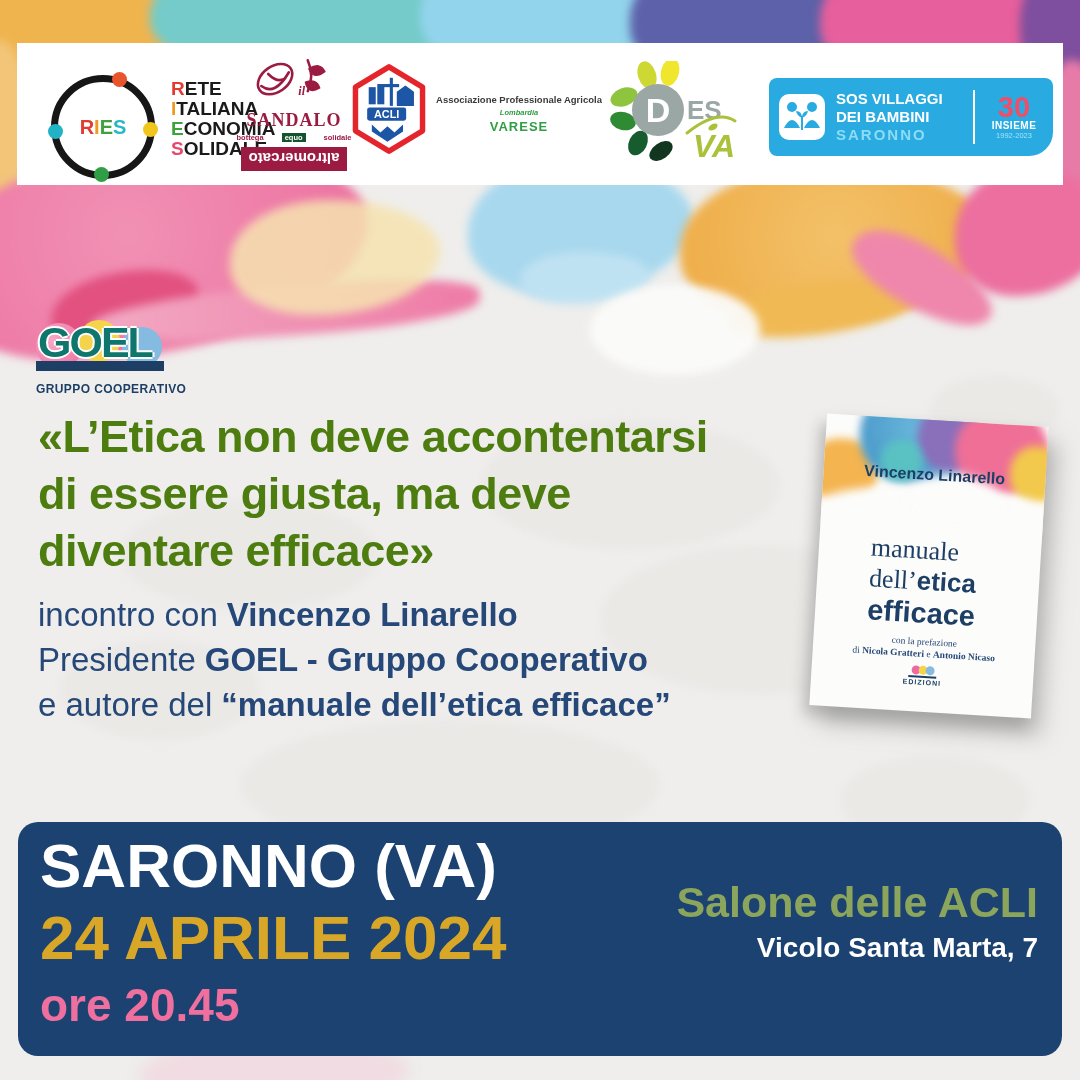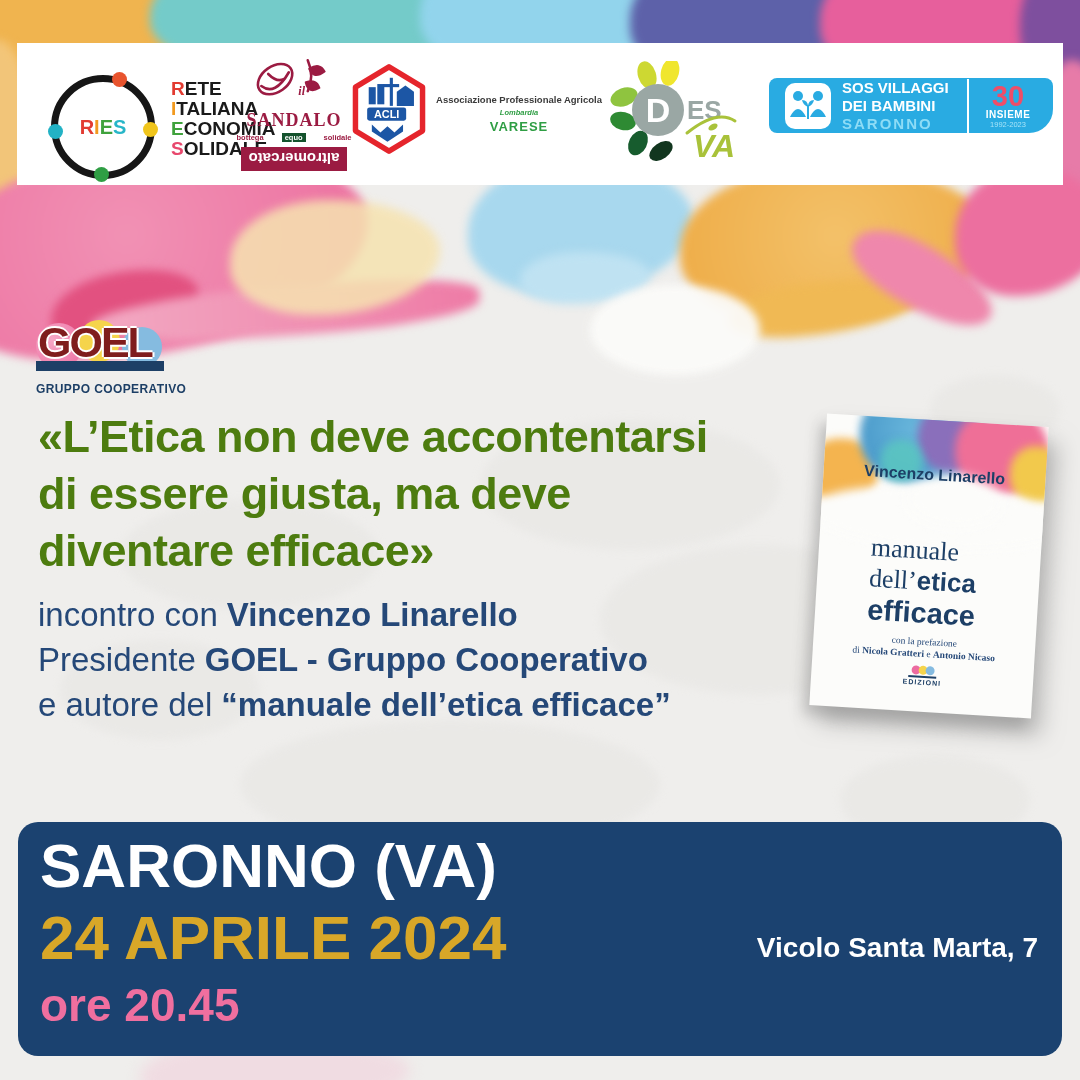--- a/index.html
+++ b/index.html
@@ -69,38 +69,38 @@
   .acli-text{margin-top:28px;text-align:center;width:170px;}
   .acli-brand{font-size:27px;font-weight:800;letter-spacing:-.5px;line-height:28px;}
   .acli-brand .blue{color:#1c56a5;}
   .acli-brand .red{color:#e5252c;}
   .acli-sub{font-size:9.5px;font-weight:700;color:#3a3a3a;margin-top:3px;}
   .acli-reg{font-size:7.5px;font-weight:700;font-style:italic;color:#2f9e44;margin-top:3px;}
   .acli-prov{font-size:13px;font-weight:800;color:#2f9e44;letter-spacing:1px;margin-top:2px;}
   
   .desva{position:absolute;left:592px;top:18px;}
   
-  .sos{position:absolute;left:752px;top:35px;width:284px;height:55px;background:#29abe2;
-       border-radius:8px 8px 24px 8px;display:flex;align-items:center;padding:0 16px;box-sizing:border-box;}
+  .sos{position:absolute;left:752px;top:35px;width:284px;height:78px;background:#29abe2;
+       border-radius:8px 8px 24px 8px;display:flex;align-items:center;padding:0 10px;box-sizing:border-box;}
   .sos-texts{margin-left:11px;font-size:15px;font-weight:700;color:#fff;line-height:18px;}
   .sos-city{color:#8ddcf6;letter-spacing:2px;}
   .sos-div{width:2px;height:54px;background:#ffffff;margin-left:auto;margin-right:10px;}
   .sos-anniv{width:58px;text-align:center;}
   .sos-30{font-size:29px;font-weight:800;color:#ef4d68;line-height:26px;}
   .sos-ins{font-size:10px;font-weight:800;color:#fff;letter-spacing:.5px;}
   .sos-yrs{font-size:7.5px;color:#a5e3f8;}
   
   .goel{position:absolute;left:36px;top:320px;width:160px;z-index:4;}
   .goel-mark{position:relative;width:130px;height:56px;}
   .gc{position:absolute;border-radius:50%;}
   .gc-p{left:0;top:3px;width:46px;height:46px;background:radial-gradient(circle at 35% 35%,#f6a8c6,#ec6ba0);}
   .gc-y{left:42px;top:0;width:42px;height:42px;background:#f5d44b;}
   .gc-b{left:86px;top:7px;width:40px;height:40px;background:#85bbe0;}
   .goel-bar{position:absolute;left:0;top:41px;width:128px;height:10px;background:#1d3f66;}
-  .goel-word{position:absolute;left:2px;top:-2px;font-size:43px;font-weight:800;color:#7f1d1d;letter-spacing:-2px;
+  .goel-word{position:absolute;left:2px;top:-2px;font-size:43px;font-weight:800;color:#0f766e;letter-spacing:-2px;
              text-shadow:2px 0 0 #fff,-2px 0 0 #fff,0 2px 0 #fff,0 -2px 0 #fff;}
   .goel-sub{margin-top:6px;font-size:12px;font-weight:800;color:#1d3f66;letter-spacing:.4px;}
   
   .quote{position:absolute;left:38px;top:408px;z-index:4;color:#4d7c0f;font-size:45px;font-weight:800;
          line-height:57px;letter-spacing:-.5px;}
   .speaker{position:absolute;left:38px;top:592px;z-index:4;color:#254878;font-size:33px;line-height:45px;}
   .lead{font-weight:400;margin-right:9px;}
   .strong{font-weight:800;}
   
   .book{position:absolute;left:818px;top:420px;width:222px;height:292px;background:#fcfcfa;z-index:4;
@@ -325,16 +325,17 @@
         </div>
       <div class="pub-bar"></div>
       <div class="bk-ed">EDIZIONI</div>
     </div>
   </div>
 
   <div class="banner">
     <div class="ev-city">SARONNO (VA)</div>
     <div class="ev-date">24 APRILE 2024</div>
     <div class="ev-time">ore 20.45</div>
+    <div class="ev-venue">Salone delle ACLI</div>
     <div class="ev-addr">Vicolo Santa Marta, 7</div>
   </div>
 
 </div>
 
 </body></html>

